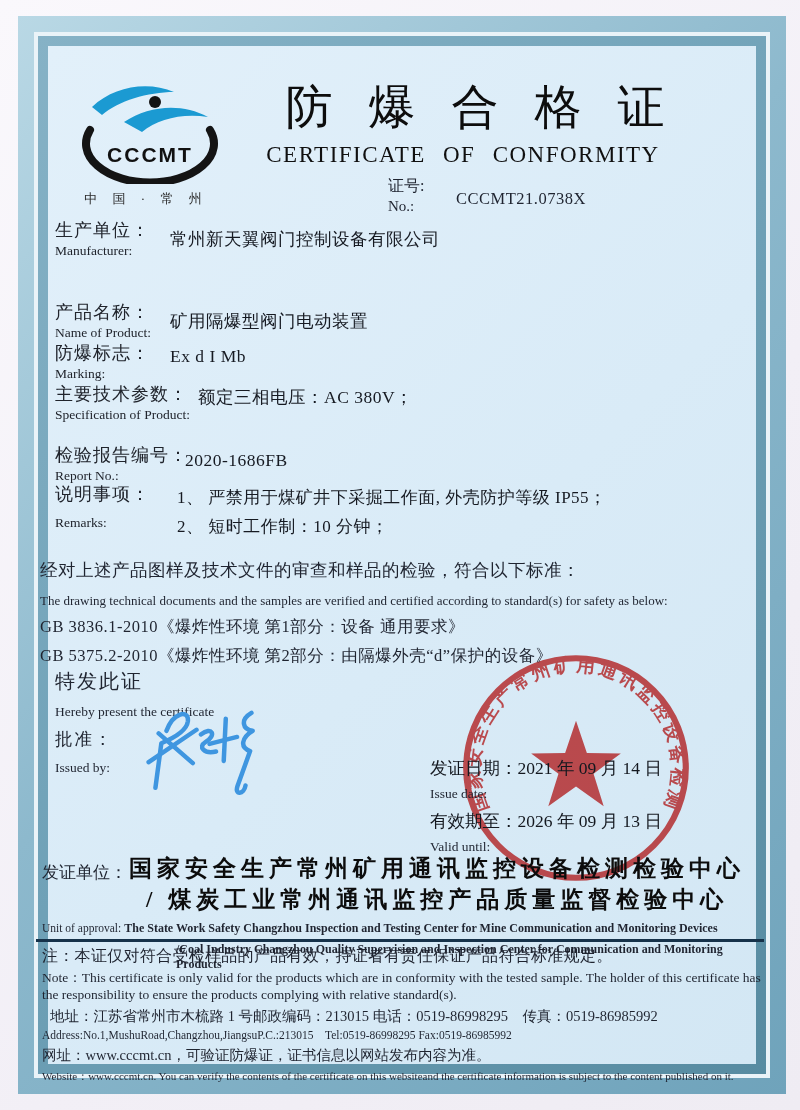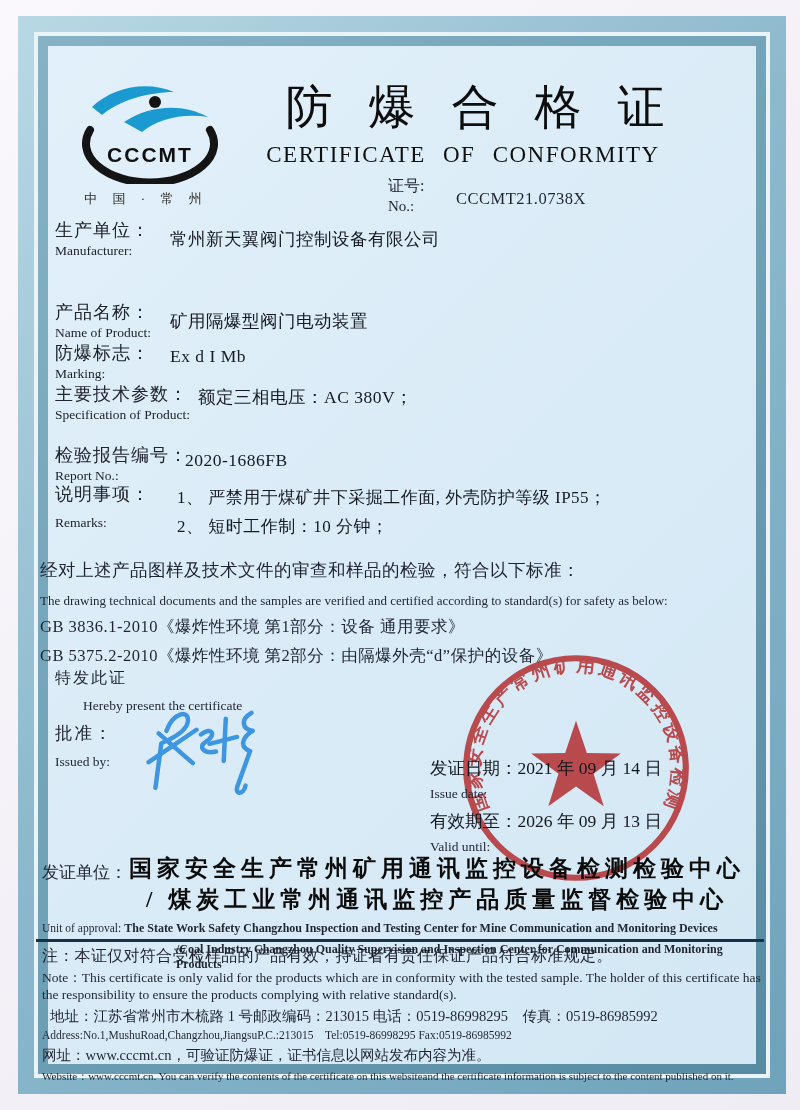--- a/index.html
+++ b/index.html
@@ -48,22 +48,22 @@
   .val2 div{margin-bottom:6px;white-space:nowrap;}
 
   
   .standards{left:40px;top:558px;width:720px;}
   .standards .intro-cn{font-size:17.5px;letter-spacing:0.5px;}
   .standards .intro-en{font-size:13px;margin-top:11px;}
   .standards .item{font-size:16.5px;margin-top:7px;letter-spacing:0.5px;}
 
   
   .present{left:55px;top:668px;}
-  .present .cn1{font-size:16px;letter-spacing:2px;}
-  .present .en1{font-size:13.5px;margin-top:9px;margin-left:28px;}
+  .present .cn1{font-size:20px;letter-spacing:2px;}
+  .present .en1{font-size:13.5px;margin-top:9px;}
   .present .cn2{font-size:17.5px;letter-spacing:2px;margin-top:7px;}
   .present .en2{font-size:13.5px;margin-top:9px;}
 
   .sig{left:138px;top:696px;transform:rotate(-4deg);}
   .stamp{left:458px;top:650px;mix-blend-mode:multiply;opacity:0.9;}
 
   .dates{left:430px;top:756px;}
   .dates .dcn{font-size:17.5px;white-space:nowrap;color:#14181f;}
   .dates .den{font-size:13.5px;margin-top:6px;}
   .dates .dcn2{font-size:17.5px;margin-top:7px;white-space:nowrap;color:#14181f;}

